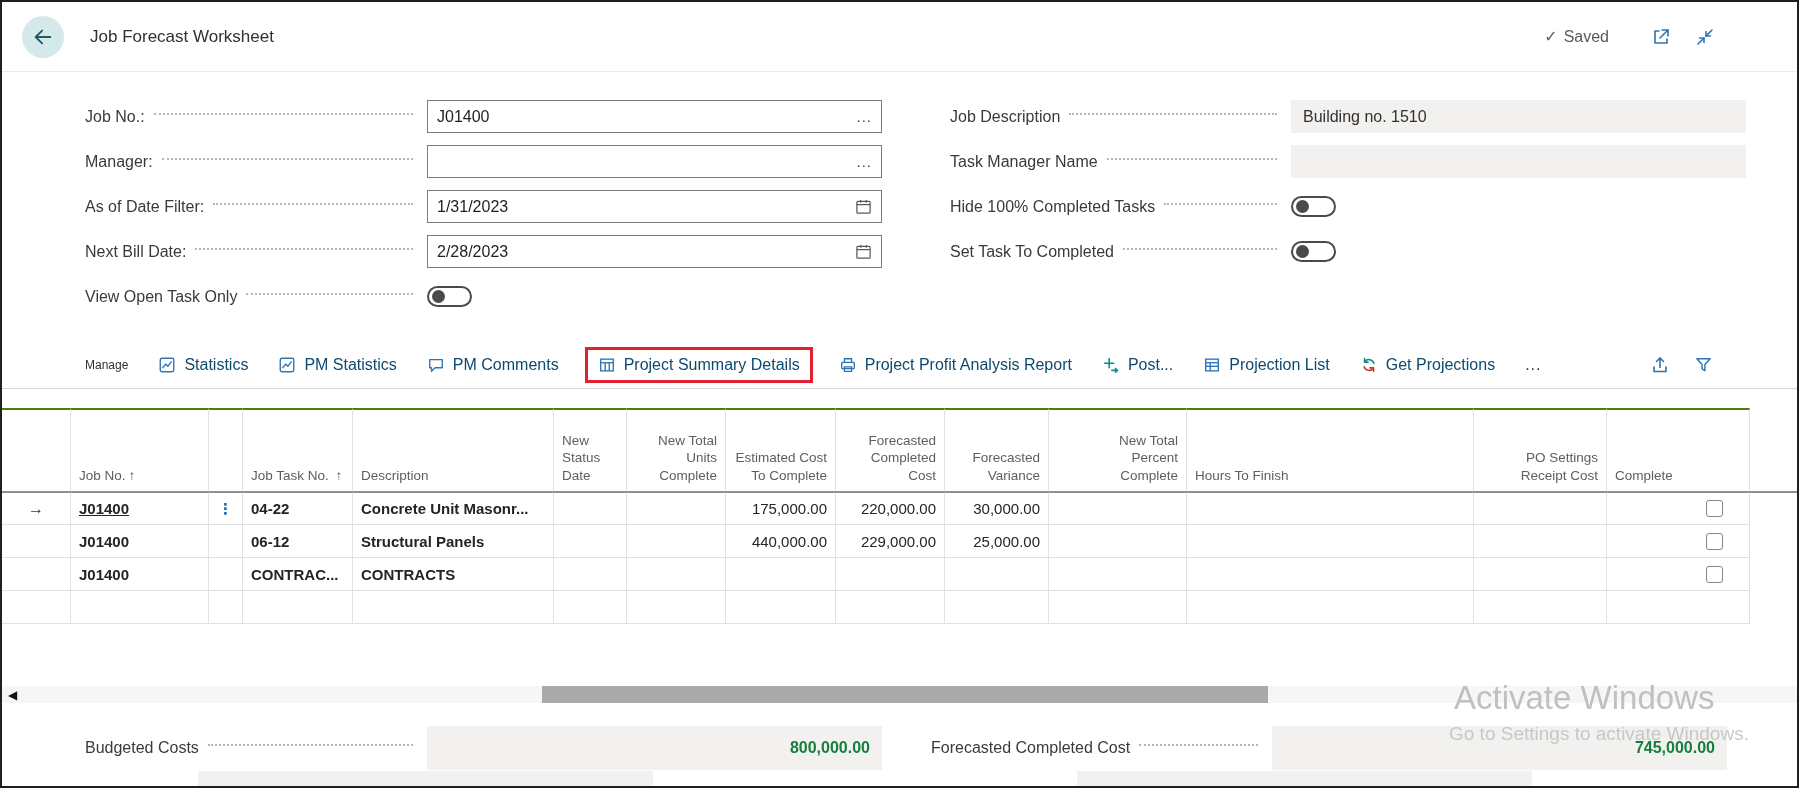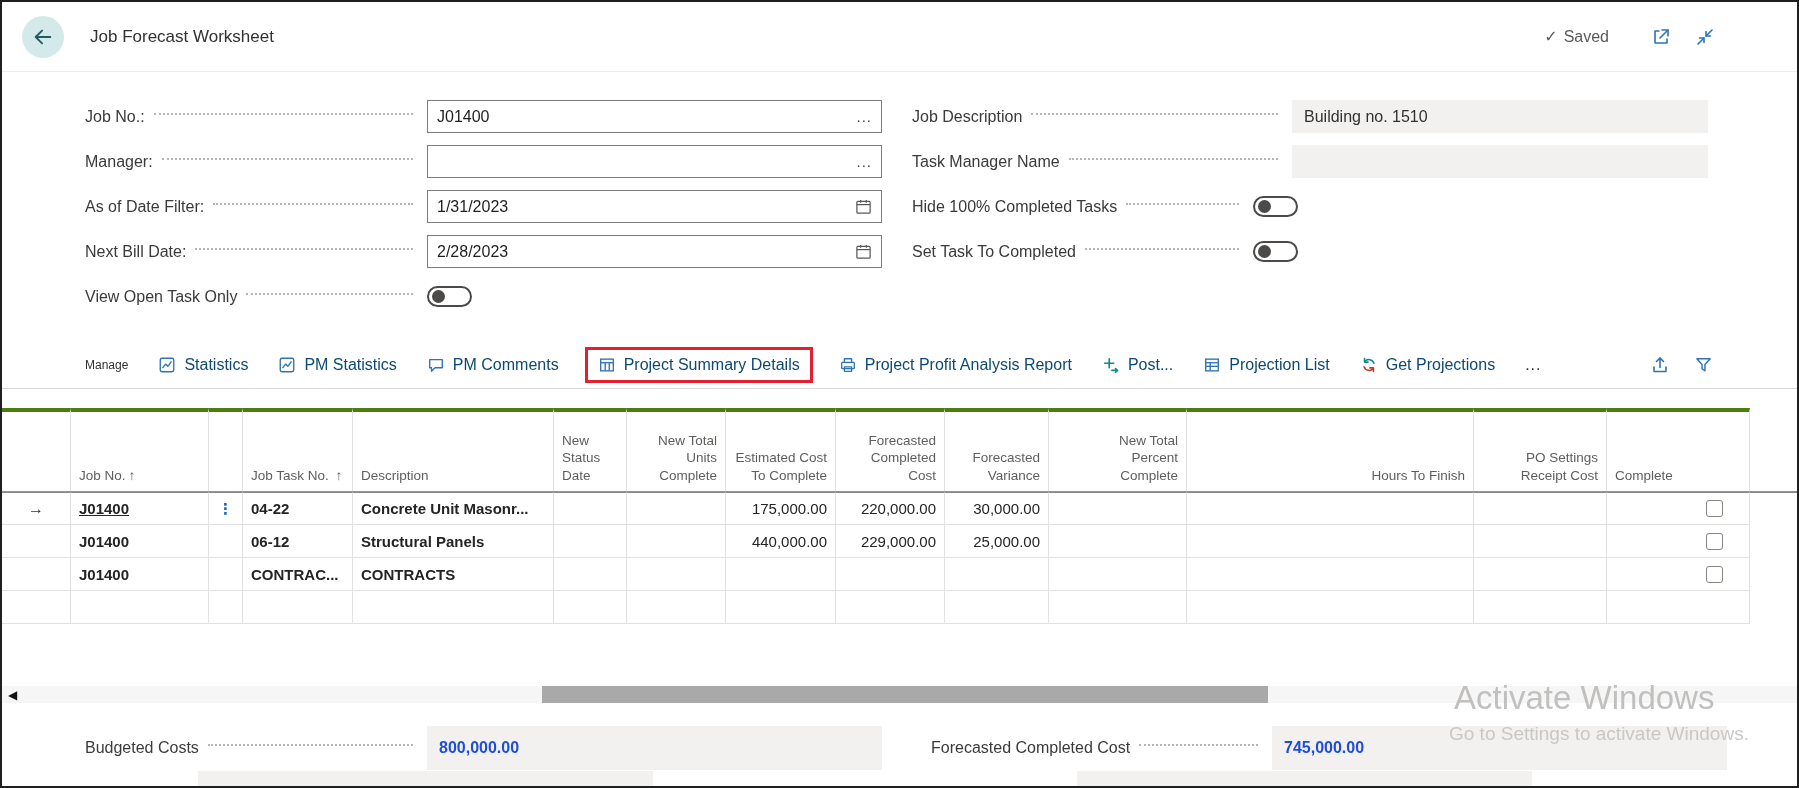--- a/index.html
+++ b/index.html
@@ -12,48 +12,48 @@
 
   
   .header { display: flex; align-items: center; height: 70px; padding: 0 82px 0 20px; border-bottom: 1px solid #ecebe9; }
   .back { width: 42px; height: 42px; border-radius: 50%; background: #d3e9ea; display: flex; align-items: center; justify-content: center; flex: none; }
   .title { margin-left: 26px; font-size: 17px; color: #323130; }
   .header-right { margin-left: auto; display: flex; align-items: center; gap: 24px; }
   .saved { display: flex; align-items: center; gap: 6px; color: #5c5a58; font-size: 16px; margin-right: 18px; }
   .hicon svg, .tb-icon svg { display: block; }
 
   
-  .form { display: grid; grid-template-columns: 797px 796px; column-gap: 30px; padding: 28px 0 0 83px; }
+  .form { display: grid; grid-template-columns: 797px 796px; column-gap: 68px; padding: 28px 0 0 83px; }
   .form-col { display: flex; flex-direction: column; gap: 12px; }
   .f-row { display: flex; align-items: center; height: 33px; }
   .f-label { font-size: 16px; color: #3b3a39; white-space: nowrap; }
   .leader { flex: 1; height: 2px; border-bottom: 2px dotted #b7b5b3; margin: 0 14px 0 9px; align-self: center; transform: translateY(-3px); }
   .f-input { width: 455px; height: 33px; border: 1px solid #7e7c7a; background: #fff; display: flex; align-items: center; padding: 0 9px; flex: none; }
   .f-value { font-size: 16px; color: #1f1f1f; }
   .assist { margin-left: auto; color: #3b3a39; font-size: 15px; letter-spacing: 1px; display: flex; align-items: center; }
-  .f-readonly { width: 416px; height: 33px; background: #f2f1ef; display: flex; align-items: center; padding: 0 12px; font-size: 16px; color: #323130; flex: none; }
+  .f-readonly { width: 455px; height: 33px; background: #f2f1ef; display: flex; align-items: center; padding: 0 12px; font-size: 16px; color: #323130; flex: none; }
   .f-fieldzone { width: 455px; display: flex; align-items: center; flex: none; }
   .toggle { width: 45px; height: 21px; border: 2px solid #4c4a48; border-radius: 11px; position: relative; background: #fff; flex: none; }
   .toggle .knob { position: absolute; left: 3px; top: 2px; width: 13px; height: 13px; border-radius: 50%; background: #4c4a48; }
 
   
   .toolbar { display: flex; align-items: center; gap: 30px; height: 48px; margin-top: 28px; padding: 0 84px 0 83px; border-bottom: 1px solid #d9d7d5; }
   .tb-item { display: flex; align-items: center; gap: 8px; font-size: 16px; color: #0c4a6e; white-space: nowrap; }
   .tb-label { font-size: 12px; color: #323130; cursor: pointer; }
   .tb-highlight { border: 3px solid #e22030; padding: 6px 10px; margin: -6px -4px; display: flex; align-items: center; }
   .icon { display: flex; align-items: center; }
   .tb-right { margin-left: auto; display: flex; align-items: center; gap: 24px; }
   .more { color: #323130; letter-spacing: 1px; }
 
   
   .table { margin-top: 19px; }
   .trow { display: grid; grid-template-columns: 69px 138px 34px 110px 201px 73px 99px 110px 109px 104px 138px 287px 133px 143px 1fr; }
   .thead { border-bottom: 1px solid #96948f; }
-  .hc { height: 83px; border-right: 1px solid #e3e1df; border-top: 4px solid #4d7c0f; display: flex; align-items: flex-end; padding: 4px 8px 7px; color: #605e5c; font-size: 13.5px; line-height: 1.28; overflow: hidden; }
-  .hc.num { justify-content: flex-end; text-align: right; }
+  .hc { height: 83px; border-right: 1px solid #e3e1df; border-top: 2px solid #4d7c0f; display: flex; align-items: flex-end; padding: 4px 8px 7px; color: #605e5c; font-size: 13.5px; line-height: 1.28; overflow: hidden; }
+  .hc.num { text-align: right; }
   .hc.filler { border: none; }
   .hc .sort { margin-left: 3px; }
   .pad-pct { padding-left: 48px; }
   .bc { height: 33px; border-right: 1px solid #e3e1df; border-bottom: 1px solid #e3e1df; display: flex; align-items: center; padding: 0 8px; font-size: 15px; color: #252423; overflow: hidden; white-space: nowrap; }
   .bc.filler { border: none; }
   .bc.num { justify-content: flex-end; }
   .bc.bold { font-weight: bold; }
   .link { text-decoration: underline; }
   .c-arrow { justify-content: center; padding: 0; font-size: 16px; color: #323130; }
   .c-dots { justify-content: center; padding: 0; color: #1a6fb8; font-weight: bold; font-size: 15px; }
@@ -61,21 +61,21 @@
   .c-check { justify-content: flex-end; padding-right: 26px; }
   input[type="checkbox"] { appearance: none; -webkit-appearance: none; width: 17px; height: 17px; border: 1px solid #86847f; border-radius: 3px; background: #fff; margin: 0; cursor: pointer; }
 
   
   .scrollbar { position: relative; height: 17px; background: #f6f6f6; margin-top: 62px; }
   .scroll-left { position: absolute; left: 6px; top: 0; height: 17px; display: flex; align-items: center; font-size: 12px; color: #141414; }
   .scroll-thumb { position: absolute; left: 540px; top: 0; width: 726px; height: 17px; background: #a9a9a9; }
 
   
   .totals { display: grid; grid-template-columns: 797px 796px; column-gap: 49px; padding: 28px 0 0 83px; row-gap: 12px; }
-  .t-field { width: 455px; height: 44px; background: #f2f1ef; display: flex; align-items: center; justify-content: flex-start; padding: 0 12px; font-size: 16px; font-weight: bold; color: #1d4ed8; flex: none; }
+  .t-field { width: 455px; height: 44px; background: #f2f1ef; display: flex; align-items: center; justify-content: flex-end; padding: 0 12px; font-size: 16px; font-weight: bold; color: #15803d; flex: none; }
 
   
   .wm1 { position: absolute; left: 1452px; top: 677px; font-size: 33px; color: #c1c0bf; z-index: 9; pointer-events: none; }
   .wm2 { position: absolute; left: 1447px; top: 721px; font-size: 19px; color: #c9c8c7; z-index: 9; pointer-events: none; }
 </style>
 </head>
 <body>
 
 <div class="page">
 

